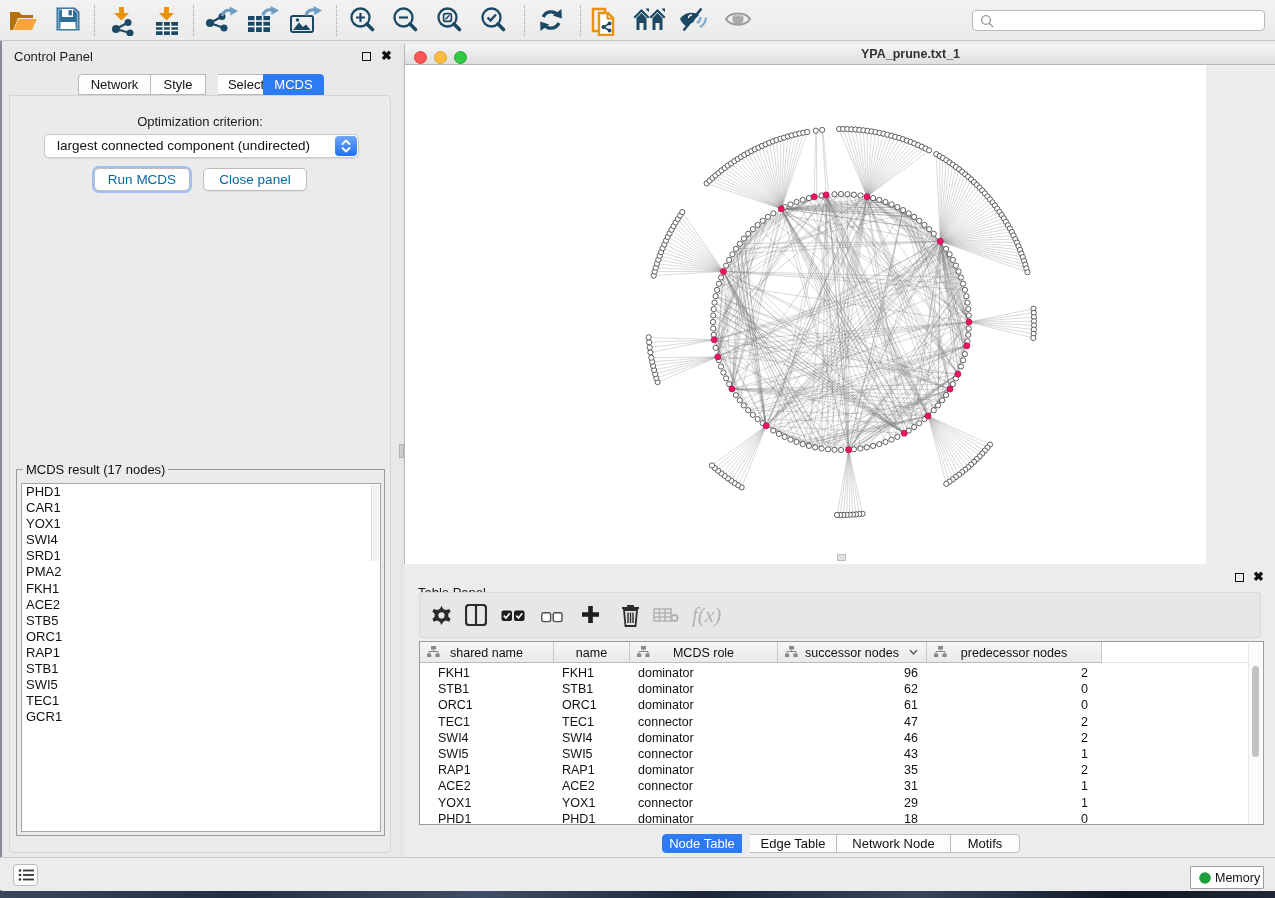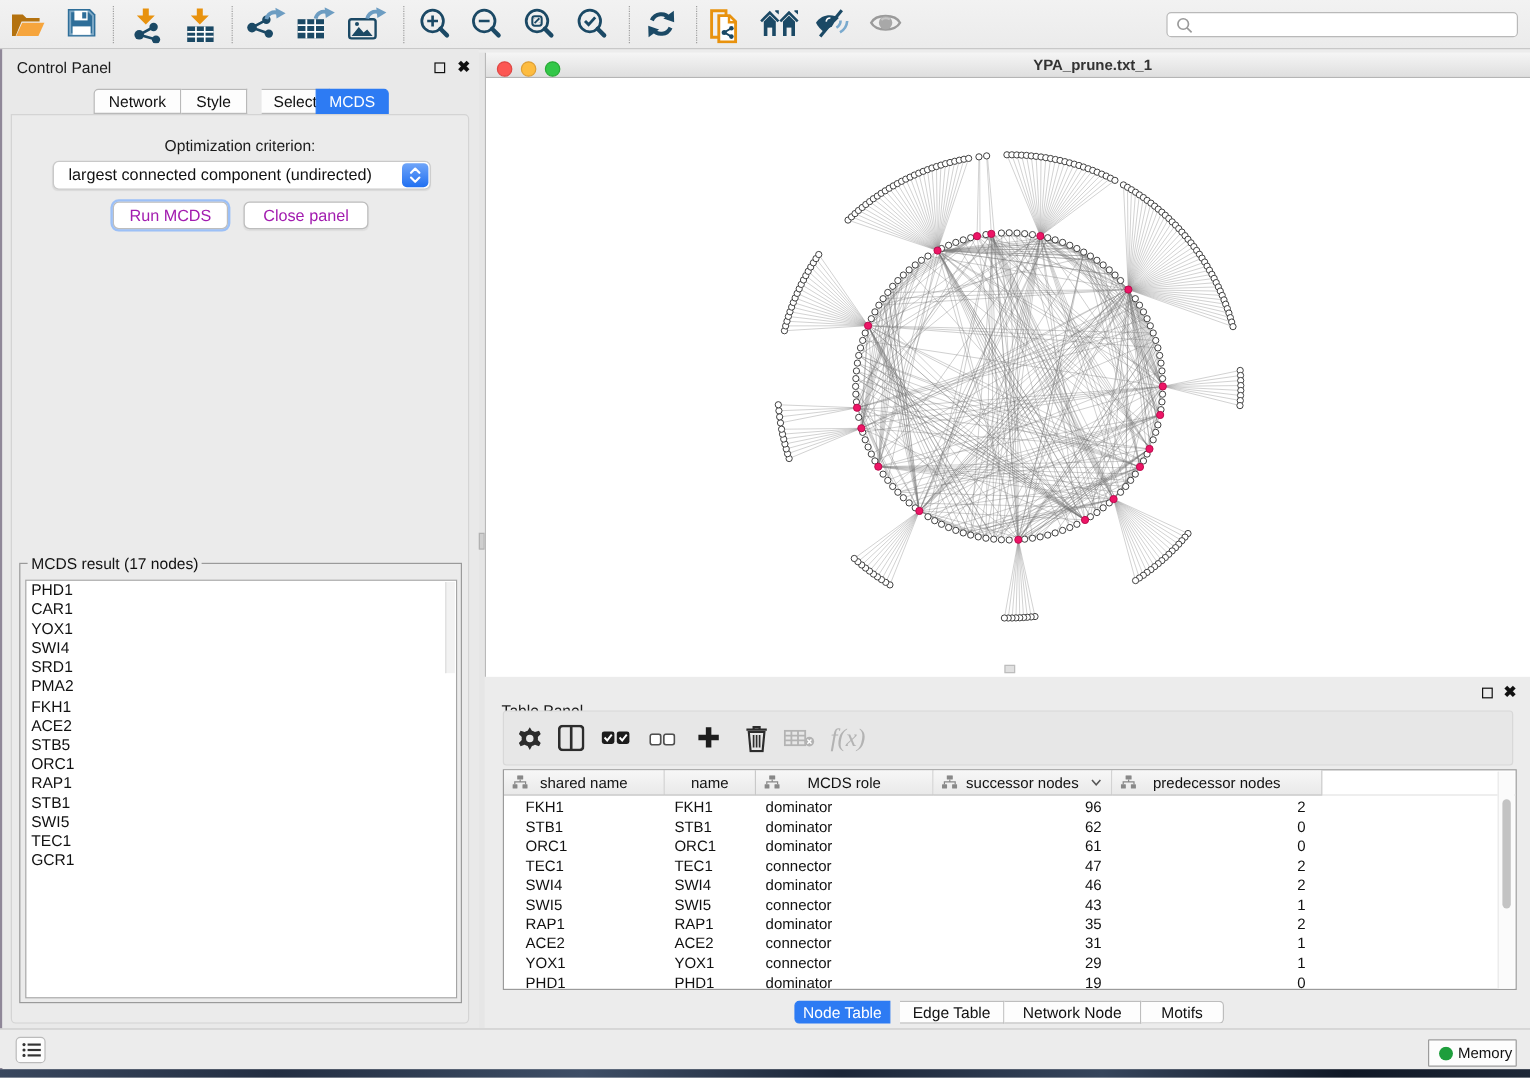--- a/index.html
+++ b/index.html
@@ -29,36 +29,36 @@
 #cppane { left:9px; top:95px; width:382px; height:758px; background:#ebebeb;
   border:1px solid #d4d4d4; border-radius:0 4px 4px 4px; }
 #optlabel { left:0; top:114px; width:400px; text-align:center; font-size:13px; color:#1a1a1a; }
 #combo { left:44px; top:134px; width:315px; height:24px; background:#fff;
   border:1px solid #c9c9c9; border-radius:5px;
   box-shadow:0 1px 1px rgba(0,0,0,0.08); }
 #combo .ctext { position:absolute; left:12px; top:3px; font-size:13.5px; color:#111; }
 #combo .cbtn { position:absolute; right:1px; top:1px; width:22px; height:20px;
   border-radius:4px; background:linear-gradient(#6fa5f9,#2170f1); }
 .btn { position:absolute; height:23px; background:#ffffff; border:1px solid #bdbdbd;
-  border-radius:5px; font-size:13.5px; color:#a21caf; text-align:center; line-height:21px;
+  border-radius:5px; font-size:13.5px; color:#0369a1; text-align:center; line-height:21px;
   box-shadow:0 1px 1px rgba(0,0,0,0.06); }
 #runbtn { left:94px; top:168px; width:96px; outline:2.5px solid #9cc0f7; outline-offset:0px; }
 #closebtn { left:203px; top:168px; width:104px; }
 #fieldset { left:16px; top:469px; width:369px; height:367px;
   border:1px solid #9a9a9a; }
 #fslegend { position:absolute; left:6px; top:-8px; background:#ebebeb; padding:0 3px;
   font-size:13px; color:#111; }
 #mlist { position:absolute; left:4px; top:13px; width:360px; height:349px; background:#fff;
   border:1px solid #a5a5a5; overflow:hidden; }
 .mi { font-size:13px; color:#111; height:16.1px; padding-left:4px; }
 #mscroll { position:absolute; right:1px; top:1px; width:8px; height:76px;
   background:#f2f2f2; border-left:1px solid #ddd; }
 
 
-#netframe { left:404px; top:44px; width:871px; height:520px; background:#fff;
+#netframe { left:404px; top:44px; width:802px; height:520px; background:#fff;
   border-left:1px solid #b9b9b9; }
 #nettitle { position:absolute; left:0; top:0; width:871px; height:21px;
   background:linear-gradient(#f5f5f5,#dfdfdf); border-bottom:1px solid #b5b5b5; }
 #nettitle .t { position:absolute; left:70px; width:871px; top:3px; text-align:center;
   font-size:12.5px; font-weight:bold; color:#333; }
 .tl { position:absolute; top:6.5px; width:13px; height:13px; border-radius:50%; }
 #vdiv { left:399px; top:44px; width:5px; height:813px; background:#e6e6e6; }
 #vdivh { left:399px; top:444px; width:5px; height:14px; background:#cfcfcf; border:1px solid #b2b2b2; }
 #hdivh { left:837px; top:554px; width:9px; height:7px; background:#e0e0e0; border:1px solid #bdbdbd; }
 
@@ -1265,21 +1265,21 @@
           <div class="c1">YOX1</div>
           <div class="c2">YOX1</div>
           <div class="c3">connector</div>
           <div class="c4">29</div>
           <div class="c5">1</div>
         </div>
         <div class="trow">
           <div class="c1">PHD1</div>
           <div class="c2">PHD1</div>
           <div class="c3">dominator</div>
-          <div class="c4">19</div>
+          <div class="c4">18</div>
           <div class="c5">0</div>
         </div>
       </div>
     <div style="position:absolute; left:682px; top:20px; width:161px; height:1px; background:#e3e3e3;"></div>
     <div id="tscroll">
         <div id="tthumb"></div>
       </div>
   </div>
   <div id="btabs">
     <div class="btab btabsel" style="left:0; width:80px; border-radius:4px 0 0 4px;">Node Table</div>

